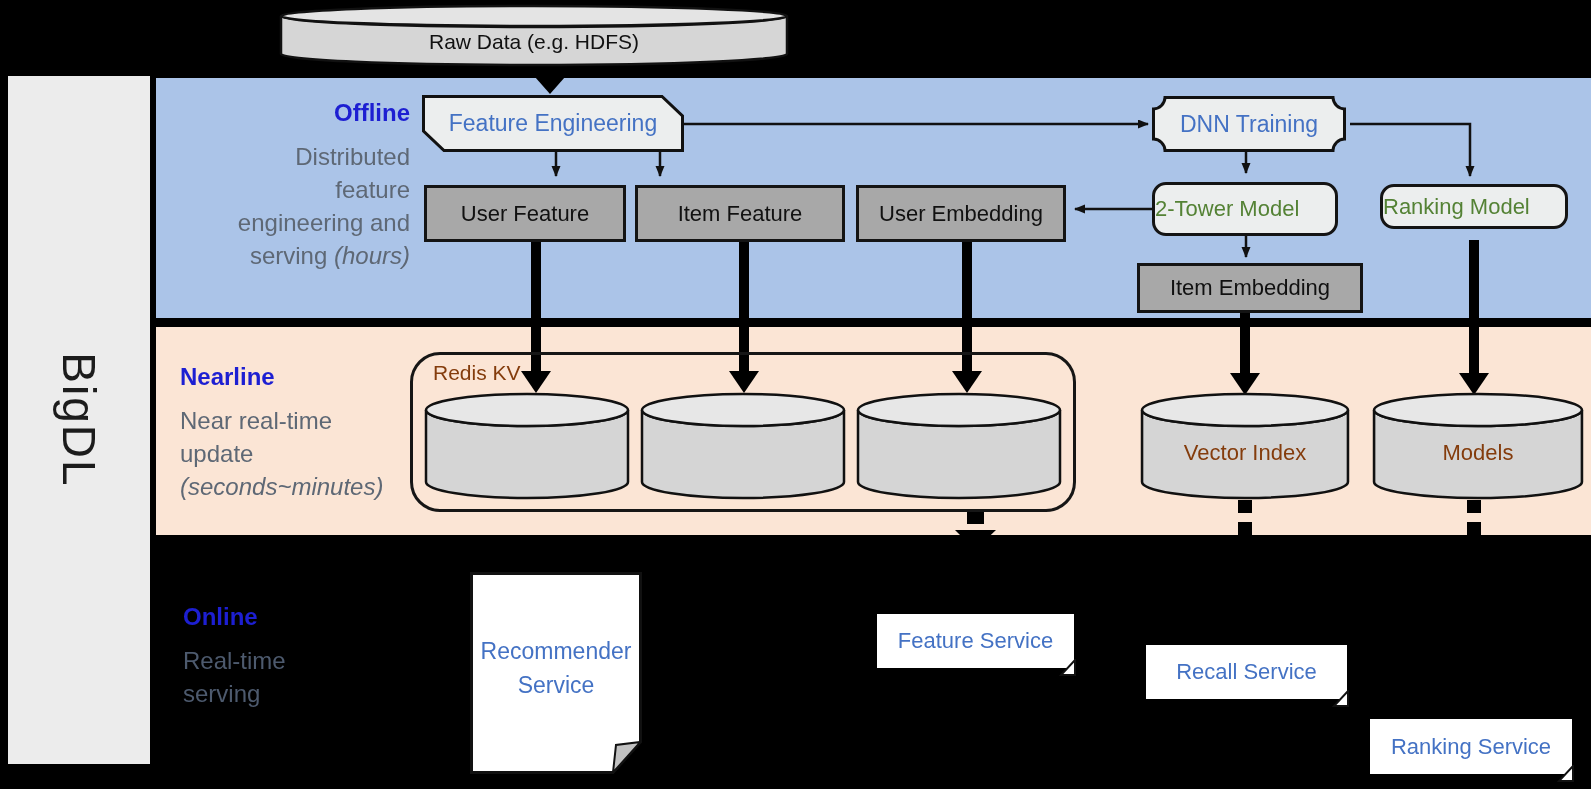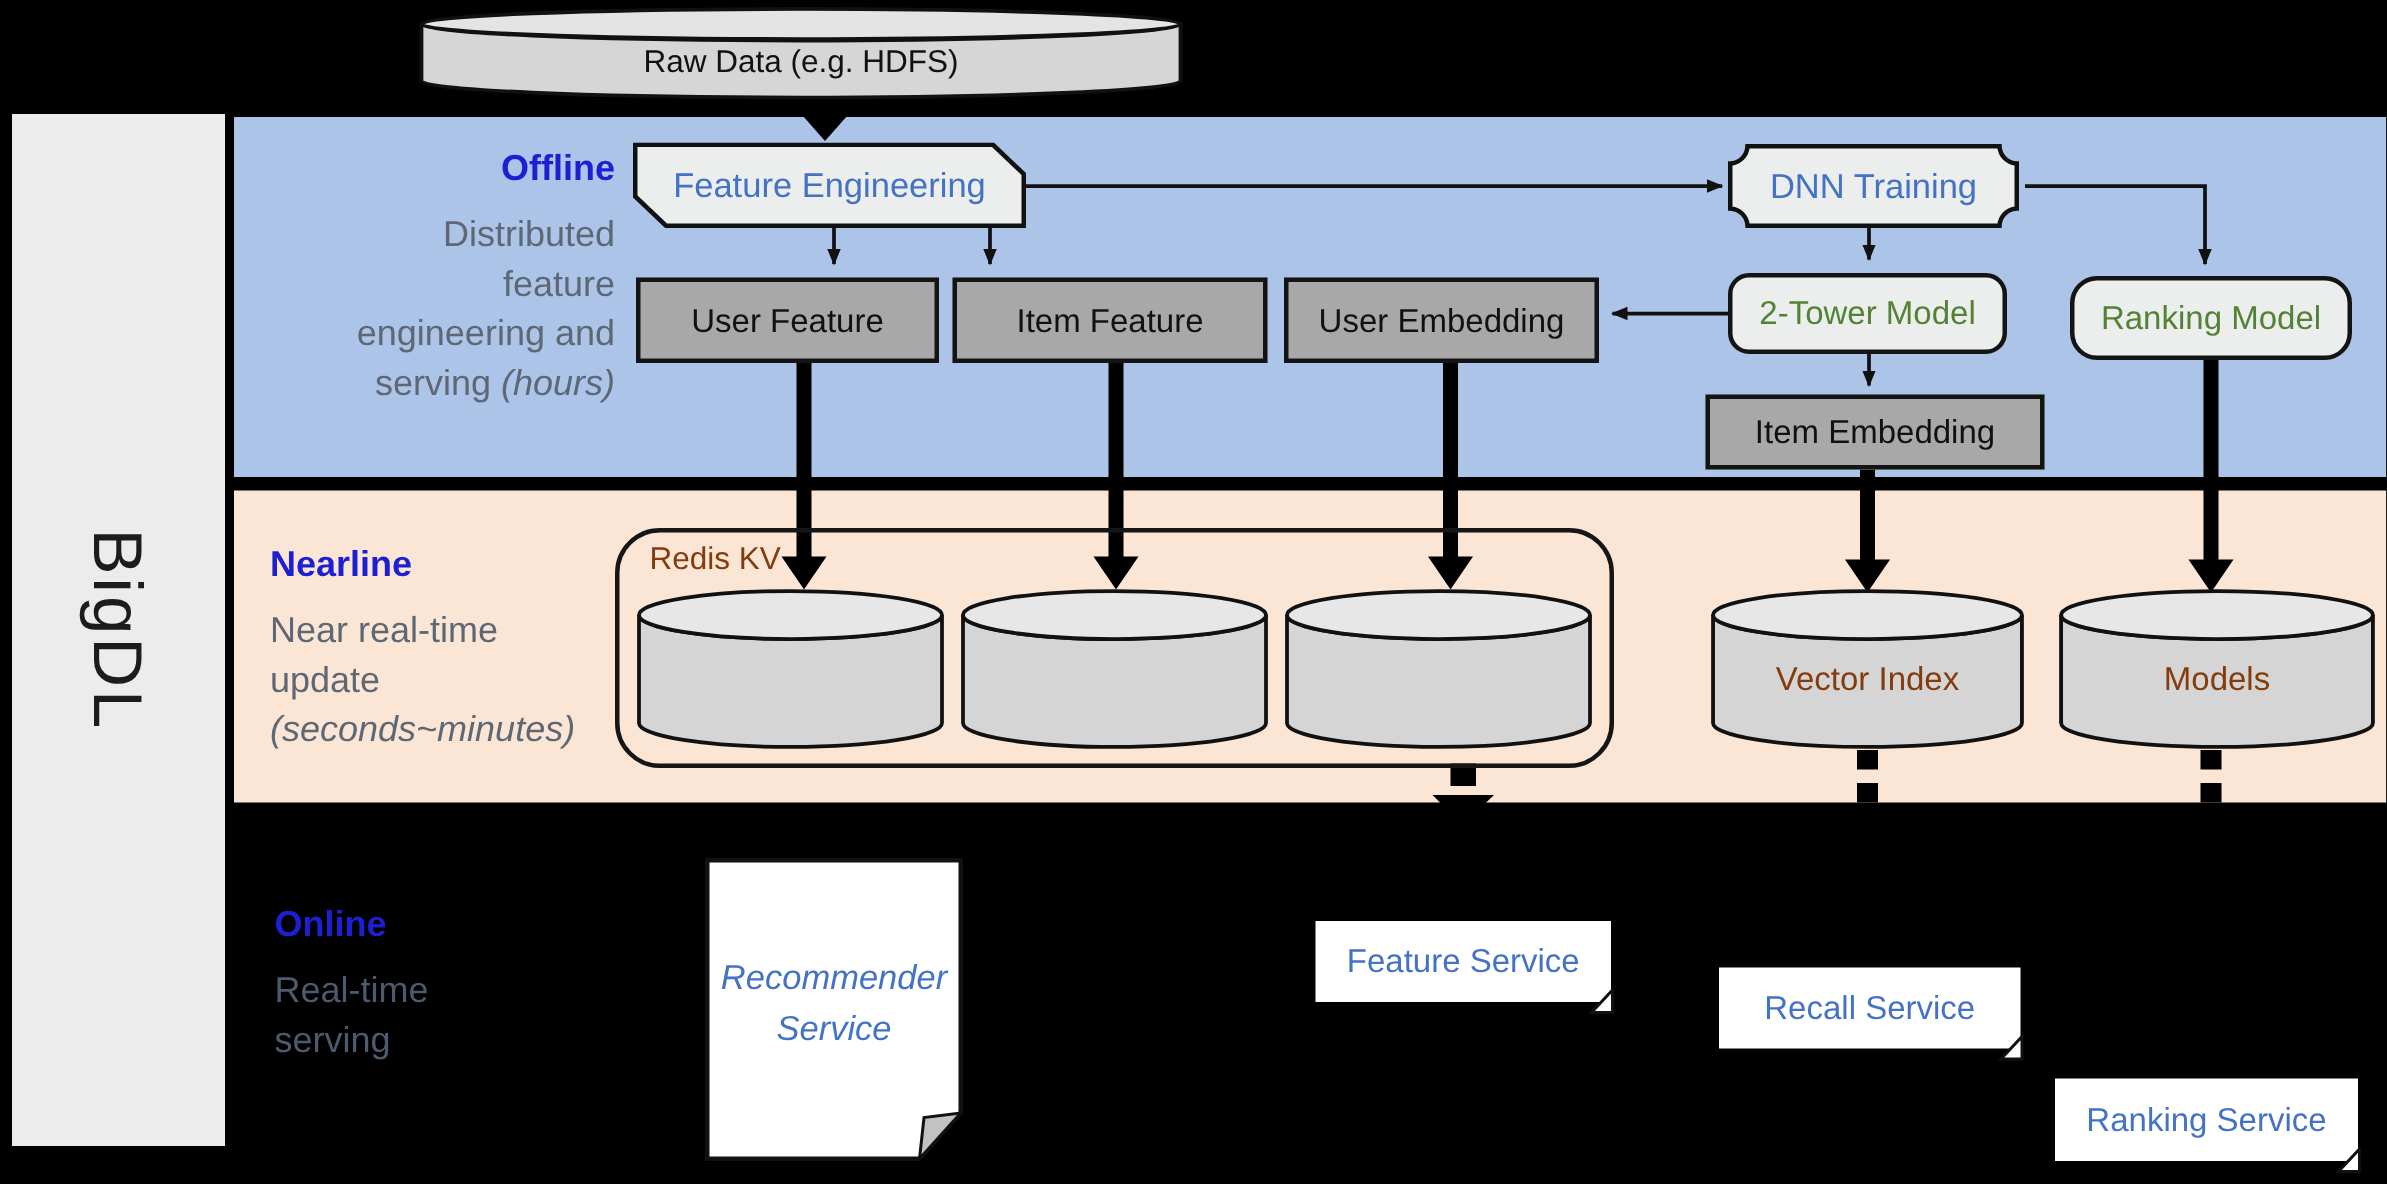--- a/index.html
+++ b/index.html
@@ -28,21 +28,21 @@
   
   .shapenode svg.shape{position:absolute;left:0;top:0;width:100%;height:100%;}
   .blue-t{color:#4472c4;font-size:23px;}
   .green-t{color:#548235;font-size:22px;}
   .brown-t{color:#843c0c;font-size:22px;}
 
   
   .graybox{background:#a8a8a8;border:3px solid #141414;box-sizing:border-box;
            display:flex;align-items:center;justify-content:center;font-size:22px;color:#111;}
   .roundbox{background:#eceeee;border:3px solid #141414;border-radius:14px;box-sizing:border-box;
-            display:flex;align-items:center;justify-content:center;}
+            display:flex;align-items:center;}
 
   
   .rediswrap{border:3px solid #161616;border-radius:30px;box-sizing:border-box;}
   .redislbl{position:absolute;left:20px;top:6px;font-size:21px;color:#843c0c;}
 
   .cyl .lbl{padding-top:16px;box-sizing:border-box;}
 
   
   .service{background:#fff;display:flex;align-items:center;justify-content:center;
            font-size:22px;color:#4472c4;}
@@ -174,21 +174,21 @@
   <div class="abs graybox z3" style="left:856px;top:185px;width:210px;height:57px;">
     <span>User Embedding</span>
   </div>
   <div class="abs graybox z3" style="left:1137px;top:263px;width:226px;height:50px;">
     <span>Item Embedding</span>
   </div>
 
   <div class="abs roundbox z3" style="left:1152px;top:182px;width:186px;height:54px;">
     <span class="green-t">2-Tower Model</span>
   </div>
-  <div class="abs roundbox z3" style="left:1380px;top:184px;width:188px;height:56px;border-radius:18px;">
+  <div class="abs roundbox z3" style="left:1380px;top:184px;width:188px;height:45px;">
     <span class="green-t">Ranking Model</span>
   </div>
 
   <div class="abs rediswrap z3" style="left:410px;top:352px;width:666px;height:160px;">
     <span class="redislbl">Redis KV</span>
   </div>
 
   <div class="abs shapenode cyl z3" style="left:424px;top:390px;width:206px;height:110px;">
     <svg class="shape" viewBox="0 0 206 110" preserveAspectRatio="none">
       <path d="M2,20 V92 A101,16 0 0 0 204,92 V20 A101,16 0 0 1 2,20 Z" fill="#d5d5d5" stroke="#111" stroke-width="2.5"></path>
@@ -216,21 +216,21 @@
     <span class="lbl brown-t">Vector Index</span>
   </div>
   <div class="abs shapenode cyl z3" style="left:1372px;top:390px;width:212px;height:110px;">
     <svg class="shape" viewBox="0 0 206 110" preserveAspectRatio="none">
       <path d="M2,20 V92 A101,16 0 0 0 204,92 V20 A101,16 0 0 1 2,20 Z" fill="#d5d5d5" stroke="#111" stroke-width="2.5"></path>
       <ellipse cx="103" cy="20" rx="101" ry="16" fill="#e7e7e7" stroke="#111" stroke-width="2.5"></ellipse>
     </svg>
     <span class="lbl brown-t">Models</span>
   </div>
 
-  <div class="abs shapenode z3" style="left:470px;top:572px;width:172px;height:202px;font-style:italic;">
+  <div class="abs shapenode z3" style="left:470px;top:572px;width:172px;height:202px;">
     <svg class="shape" viewBox="0 0 172 202" preserveAspectRatio="none">
       <path d="M1.5,1.5 H170.5 V170 L143,200.5 H1.5 Z" fill="#ffffff" stroke="#111" stroke-width="3"></path>
       <polygon points="170.5,170 143,200.5 146,173" fill="#c2c2c2" stroke="#111" stroke-width="2"></polygon>
     </svg>
     <span class="lbl blue-t" style="align-items:flex-start;padding-top:62px;line-height:34px;">Recommender Service</span>
   </div>
 
   <div class="abs service z3" style="left:877px;top:566px;width:197px;height:54px;margin-top:48px;">
     <span>Feature Service</span>
     <svg class="fold" width="18" height="18" viewBox="0 0 18 18">

